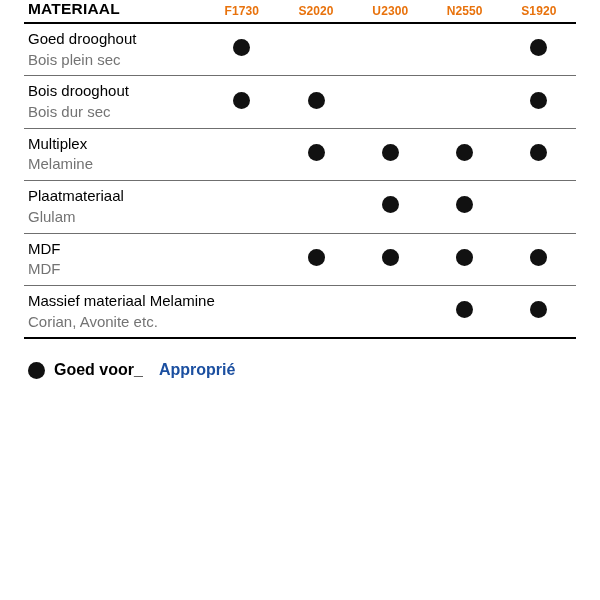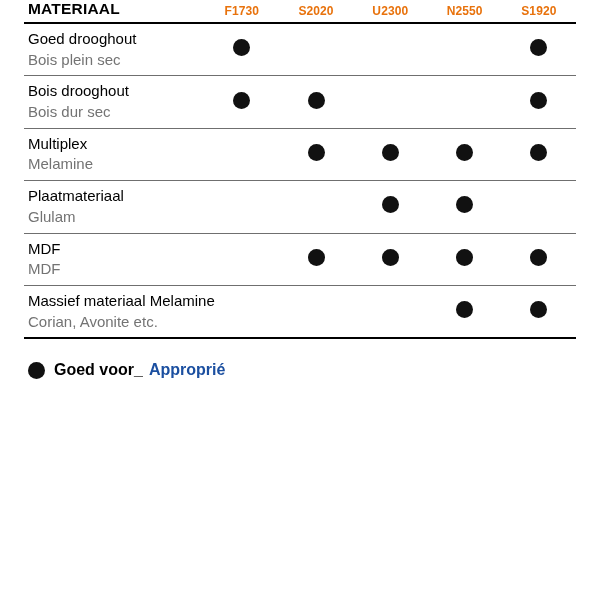--- a/index.html
+++ b/index.html
@@ -105,21 +105,21 @@
     color: #000000;
   }
   .legend-fr {
     font-size: 16px;
     font-weight: bold;
     color: #1b4fa0;
   }
   .legend-text {
     display: flex;
     align-items: baseline;
-    gap: 6px;
+    gap: 16px;
   }
 </style>
 </head>
 <body>
 
 <div class="sheet">
 
   <table class="matrix">
     <colgroup>
       <col class="c-mat">

